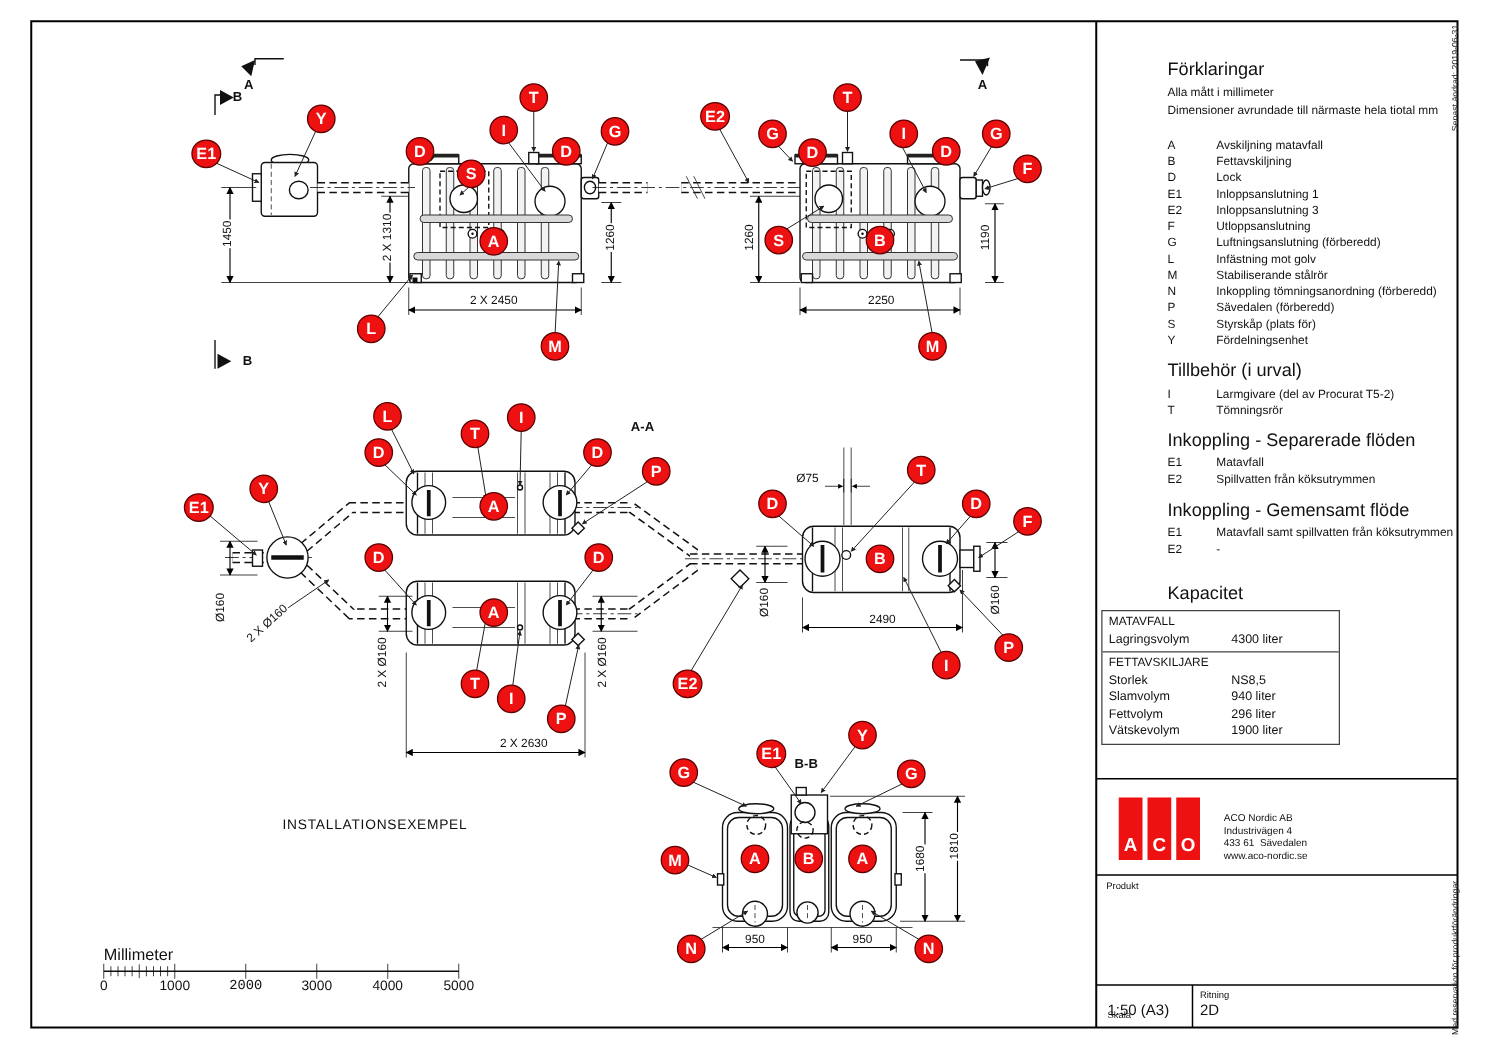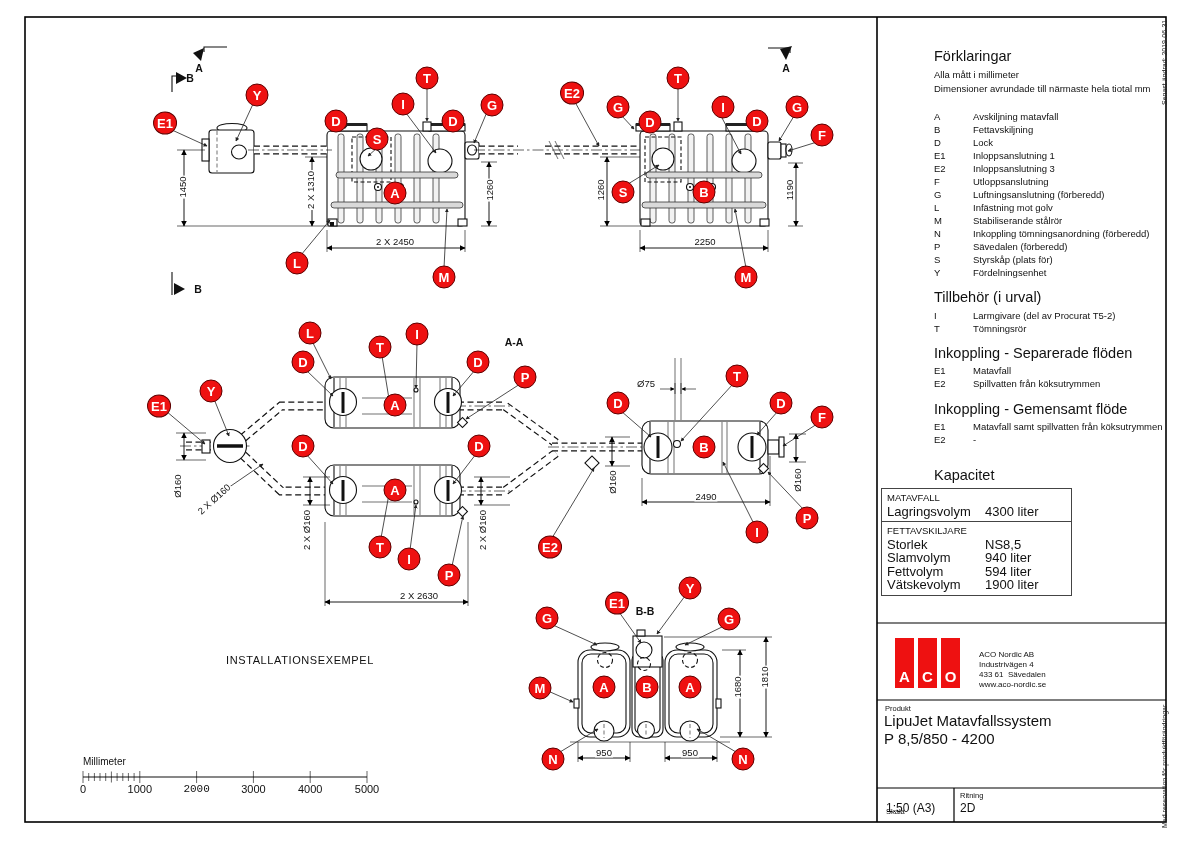--- a/index.html
+++ b/index.html
@@ -36,36 +36,36 @@
   .rp{position:absolute;margin-left:48px;}
   .rp-title{font-size:14.5px;}
   .rp-sub{font-size:9.5px;line-height:14px;}
   .kv-row{display:flex;height:13px;font-size:9.5px;line-height:13px;}
   .kv-key{width:39px;flex:none;}
   .kv-desc{flex:1;white-space:nowrap;}
   .cap-table{position:absolute;left:881px;top:488px;width:189px;border:1px solid #444;background:#fff;}
   .cap-sec{padding:2px 5px 3px 5px;}
   .cap-sec + .cap-sec{border-top:1px solid #444;}
   .cap-head{font-size:9.5px;line-height:13.5px;}
-  .cap-row{display:flex;font-size:13px;line-height:13.5px;}
+  .cap-row{display:flex;font-size:10px;line-height:13.5px;}
   .cap-label{width:98px;flex:none;}
   
   .logo{position:absolute;left:895px;top:638px;display:flex;gap:4px;}
   .logo-cell{width:19px;height:50px;background:var(--red,#ee1111);color:#fff;
              display:flex;align-items:flex-end;justify-content:center;
              font:700 15px/22px "Liberation Sans",sans-serif;}
   .company{position:absolute;left:979px;top:650px;font-size:8px;line-height:10px;white-space:pre;}
   .tb-label{position:absolute;font-size:7.5px;}
   .tb-product{position:absolute;left:884px;top:712px;font-size:15px;line-height:17.5px;white-space:pre;}
   .tb-value{position:absolute;font-size:12px;}
   
   .rot{position:absolute;transform:rotate(-90deg);transform-origin:left bottom;
        font-size:7px;white-space:nowrap;color:#222;}
   
-  .sb-title{position:absolute;left:83px;top:756px;font-size:10px;}
+  .sb-title{position:absolute;left:83px;top:756px;font-size:13px;}
   .sb-label{position:absolute;top:783px;transform:translateX(-50%);font-size:11px;}
 </style>
 </head>
 <body>
 
 <div class="page">
 
   <svg class="art" width="1191" height="842" viewBox="0 0 1191 842">
     <defs>
       <marker id="arr" viewBox="0 0 10 10" refX="9" refY="5" markerWidth="6.5" markerHeight="6.5" orient="auto-start-reverse">
@@ -565,41 +565,39 @@
         <div class="cap-row">
           <span class="cap-label">Storlek</span>
           <span class="cap-value">NS8,5</span>
         </div>
         <div class="cap-row">
           <span class="cap-label">Slamvolym</span>
           <span class="cap-value">940 liter</span>
         </div>
         <div class="cap-row">
           <span class="cap-label">Fettvolym</span>
-          <span class="cap-value">594 liter</span>
+          <span class="cap-value">296 liter</span>
         </div>
         <div class="cap-row">
           <span class="cap-label">Vätskevolym</span>
           <span class="cap-value">1900 liter</span>
         </div>
       </div>
     </div>
 
   <div class="logo">
     <div class="logo-cell">A</div>
     <div class="logo-cell">C</div>
     <div class="logo-cell">O</div>
   </div>
   <div class="company">ACO Nordic AB
 Industrivägen 4
 433 61  Sävedalen
 www.aco-nordic.se</div>
   <div class="tb-label" style="left:885px;top:704px;">Produkt</div>
-  <div class="tb-product">LipuJet Matavfallssystem
-P 8,5/850 - 4200</div>
   <div class="tb-label" style="left:886px;top:791px;margin-top:16px;">Skala</div>
   <div class="tb-value" style="left:886px;top:801px;">1:50 (A3)</div>
   <div class="tb-label" style="left:960px;top:791px;">Ritning</div>
   <div class="tb-value" style="left:960px;top:801px;">2D</div>
 
   <div class="rot" style="left:1168px;top:98px;">Senast ändrad: 2019-06-31</div>
   <div class="rot" style="left:1168px;top:821px;">Med reservation för produktförändringar</div>
 
   <div class="sb-title">Millimeter</div>
   <div class="layer">

